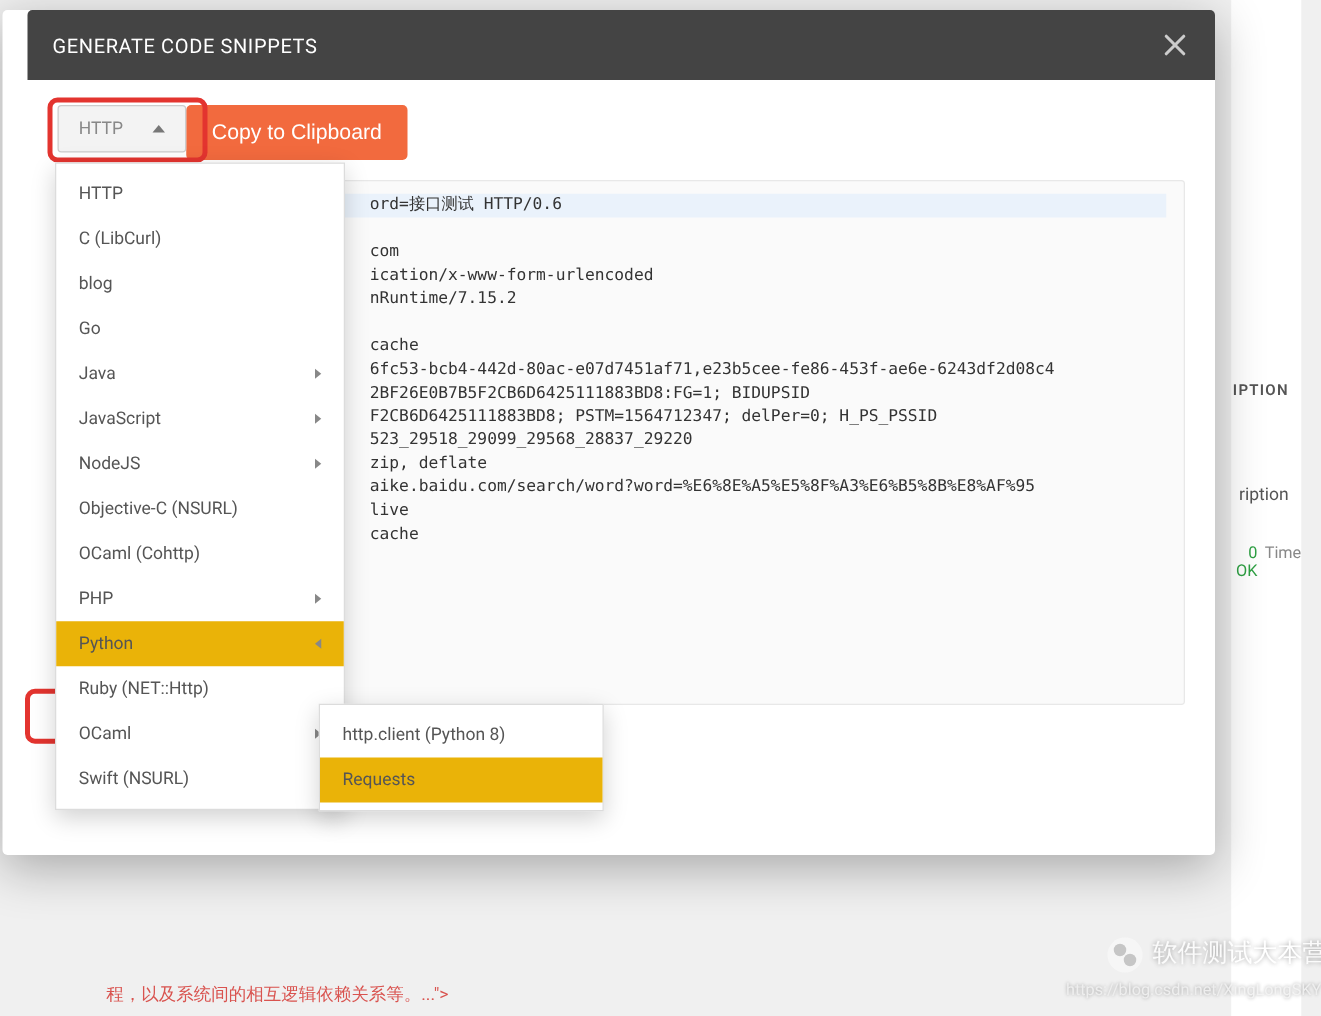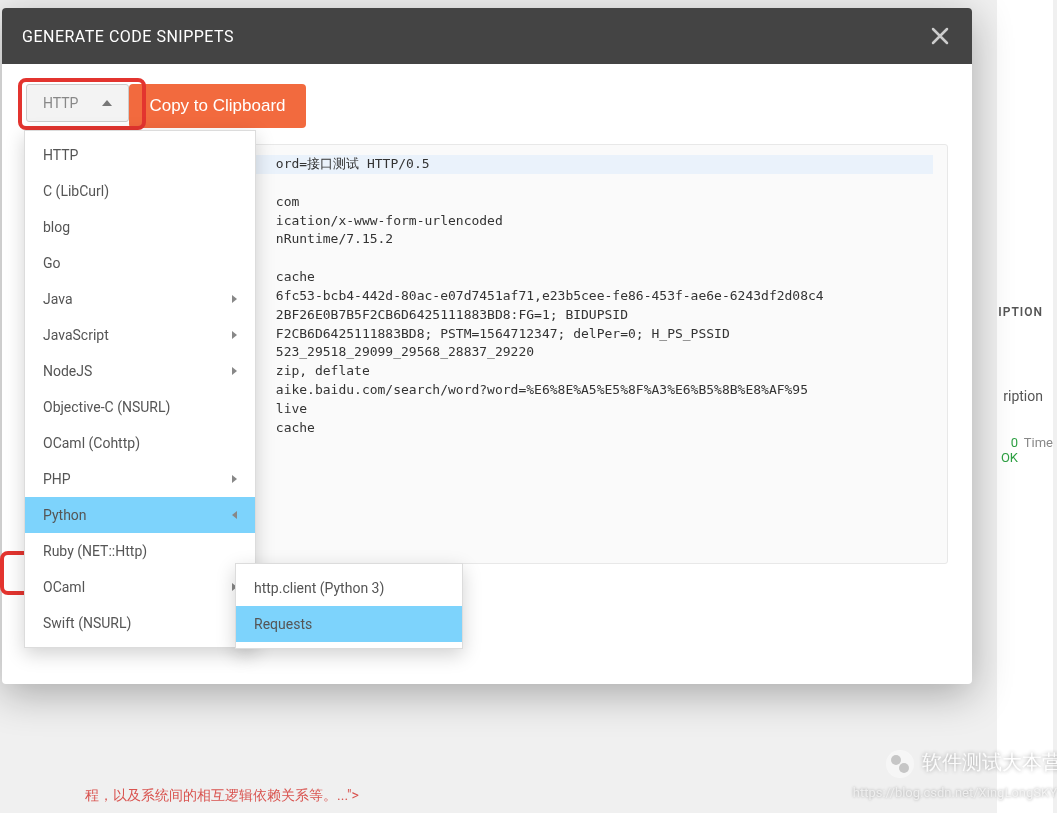--- a/index.html
+++ b/index.html
@@ -8,21 +8,21 @@
   background: #f0f0f0;
   width: 1057px;
   height: 813px;
   overflow: hidden;
   position: relative;
 }
 
 
 .bg-right {
   position: absolute;
-  right: 4px;
+  right: 16px;
   top: 0;
   width: 56px;
   height: 100%;
   background: #fff;
   font-size: 13px;
   color: #666;
 }
 .bg-desc { position: absolute; top: 305px; right: 10px; font-size: 12px; letter-spacing: 1px; color: #555; font-weight: 600; }
 .bg-ription { position: absolute; top: 388px; right: 10px; font-size: 14px; color: #555; }
 .bg-ok { position: absolute; top: 435px; right: 35px; font-size: 13px; color: #2ea043; text-align: right; }
@@ -80,20 +80,21 @@
 
 .modal {
   position: absolute;
   top: 8px;
   left: 2px;
   width: 970px;
   background: #fff;
   border-radius: 4px;
   box-shadow: 0 10px 40px rgba(0,0,0,0.3);
   overflow: visible;
+  padding-left: 20px;
 }
 
 .modal-header {
   background: #444;
   color: #fff;
   padding: 16px 20px;
   display: flex;
   justify-content: space-between;
   align-items: center;
   border-radius: 4px 4px 0 0;
@@ -189,21 +190,21 @@
 .menu-item {
   padding: 10px 18px;
   font-size: 14px;
   color: #555;
   cursor: pointer;
   display: flex;
   justify-content: space-between;
   align-items: center;
   position: relative;
 }
-.menu-item.active { background: #7dd3fc; }
+.menu-item.active { background: #eab308; }
 .submenu-caret {
   width: 0; height: 0;
   border-top: 4px solid transparent;
   border-bottom: 4px solid transparent;
   border-left: 5px solid #888;
 }
 .submenu-caret.left {
   border-left: none;
   border-right: 5px solid #888;
 }
@@ -304,39 +305,39 @@
             </div>
             <div class="menu-item">
               <span>Swift (NSURL)</span>
             </div>
           </div>
       </div>
 
       <button class="copy-btn">Copy to Clipboard</button>
     </div>
 
-    <div class="code-area" id="code-area"><span class="hl-line">                              ord=接口测试 HTTP/0.5</span>
+    <div class="code-area" id="code-area"><span class="hl-line">                              ord=接口测试 HTTP/0.6</span>
                               com
                               ication/x-www-form-urlencoded
                               nRuntime/7.15.2
                               
                               cache
                               6fc53-bcb4-442d-80ac-e07d7451af71,e23b5cee-fe86-453f-ae6e-6243df2d08c4
                               2BF26E0B7B5F2CB6D6425111883BD8:FG=1; BIDUPSID
                               F2CB6D6425111883BD8; PSTM=1564712347; delPer=0; H_PS_PSSID
                               523_29518_29099_29568_28837_29220
                               zip, deflate
                               aike.baidu.com/search/word?word=%E6%8E%A5%E5%8F%A3%E6%B5%8B%E8%AF%95
                               live
                               cache
 </div>
 
     <div class="submenu" id="sub-menu">
         <div class="menu-item">
-          <span>http.client (Python 3)</span>
+          <span>http.client (Python 8)</span>
         </div>
         <div class="menu-item active">
           <span>Requests</span>
         </div>
       </div>
 
     <div class="annotate-red annotate-2"></div>
     <div class="annotate-red annotate-3"></div>
 
   </div>

